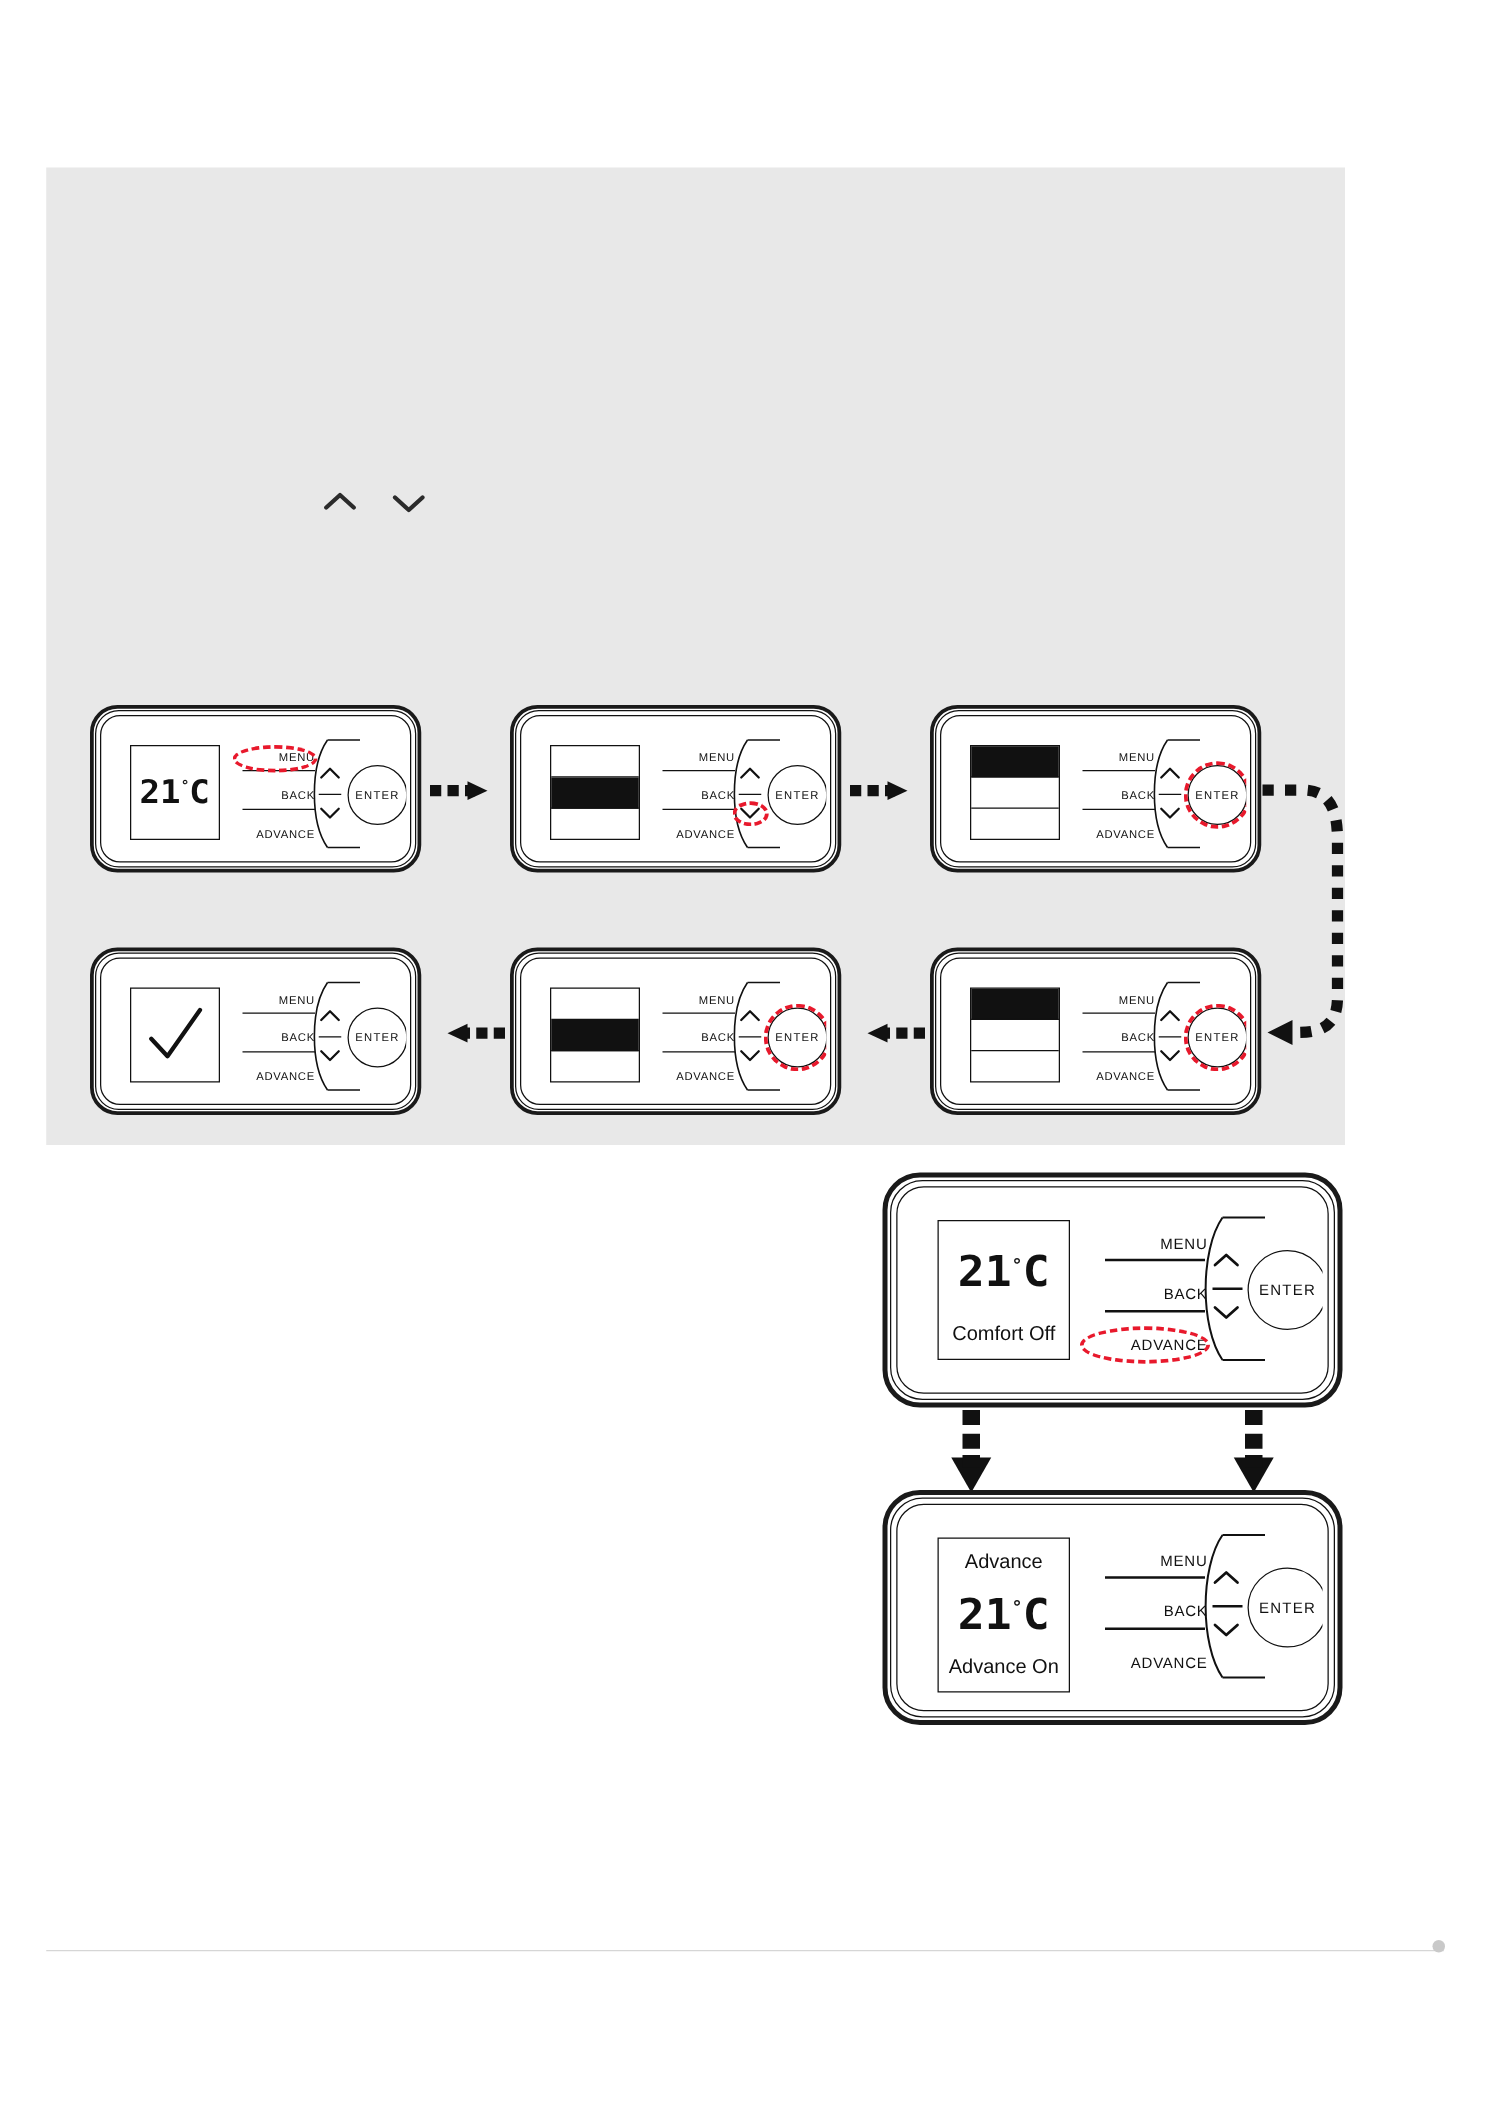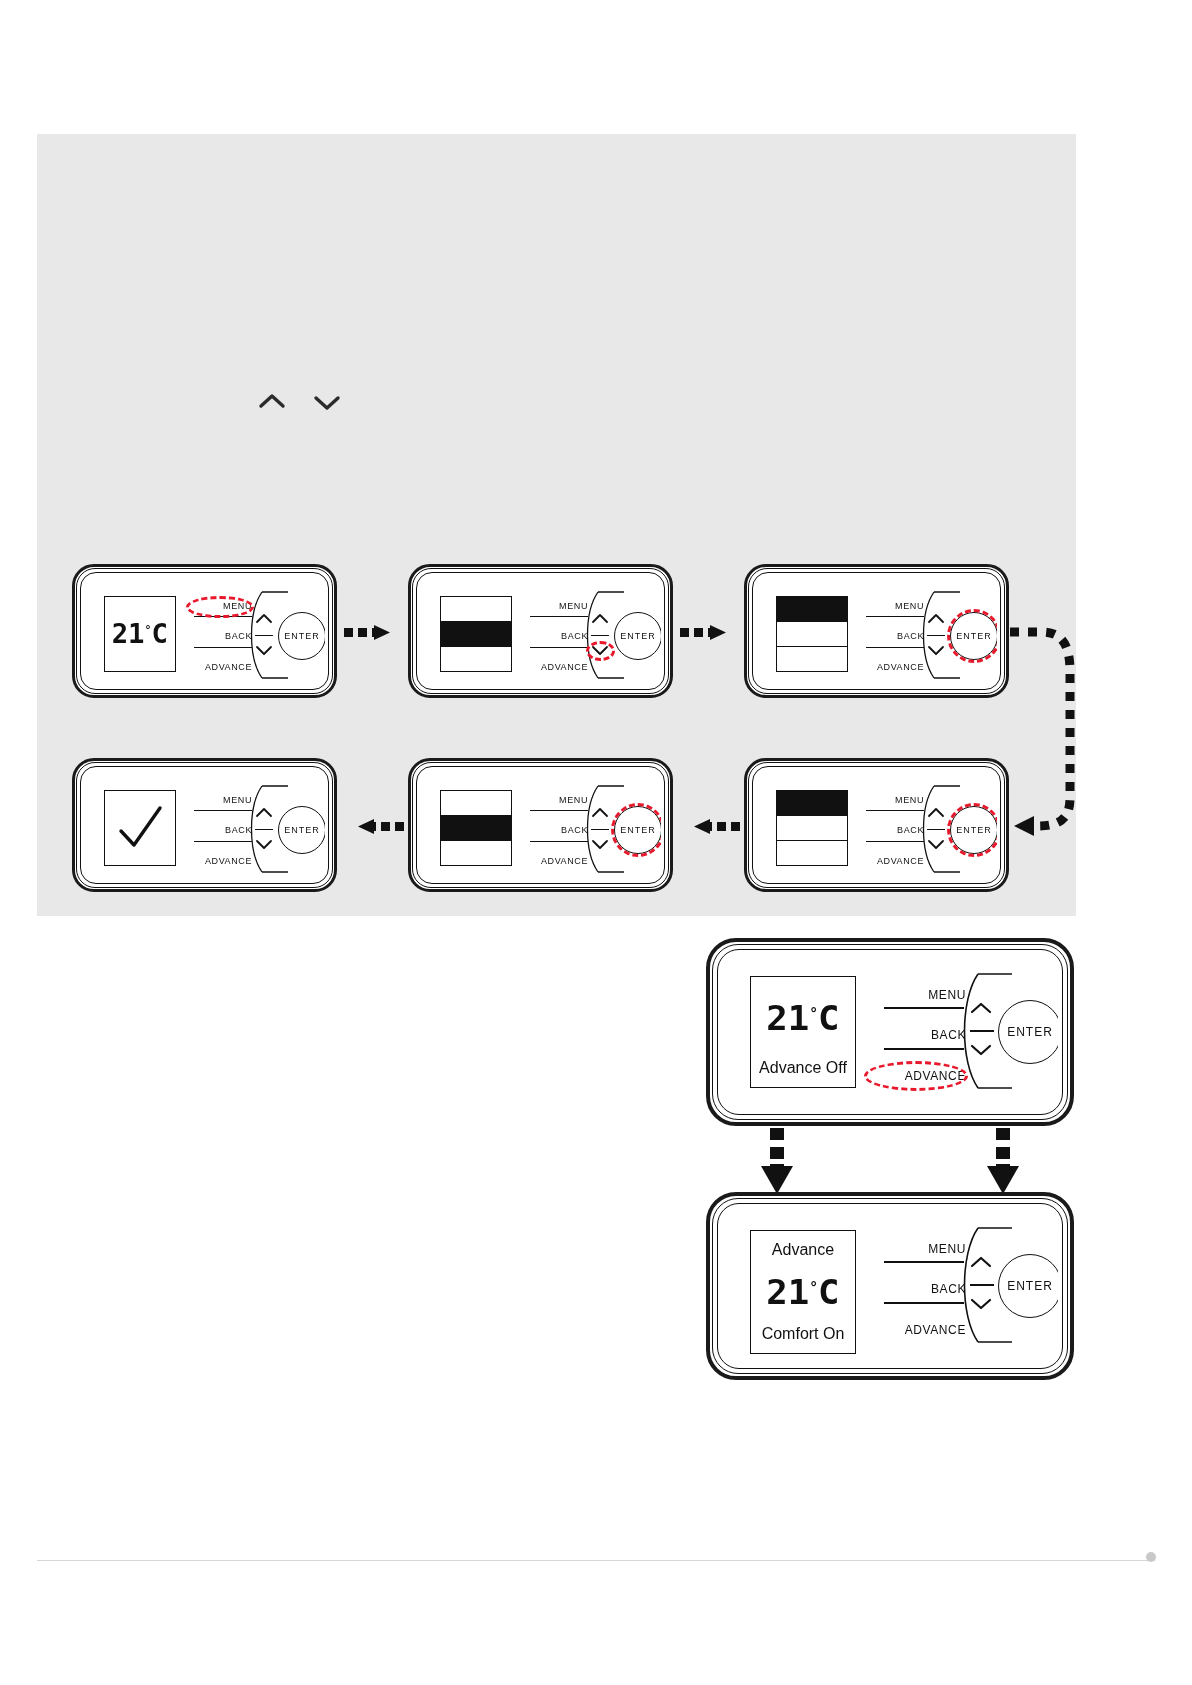--- a/index.html
+++ b/index.html
@@ -442,21 +442,21 @@
 
 <div class="device" style="left:706px;top:938px;width:368px;height:188px;">
   <div class="shell" style="border-radius:30px;border-width:4.5px;"></div>
   <div class="shell2" style="inset:6px;border-radius:26px;"></div>
   <div class="shell3" style="inset:11px;border-radius:22px;"></div>
   <div class="face" style="inset:16px;">
     <div class="lcd" style="left:28px;top:22px;width:106px;height:112px;justify-content:space-between;padding:14px 0 10px;">
       <div class="temp" style="font-size:34px;margin-top:10px;">
         <span>21</span><span style="font-size:14px;vertical-align:super;">°</span><span>C</span>
       </div>
-      <div class="lbl" style="font-size:16px;">Advance Off</div>
+      <div class="lbl" style="font-size:16px;">Comfort Off</div>
     </div>
     <div class="kp" style="left:158px;top:12px;width:190px;height:130px;">
       <div class="arc">
         <svg viewBox="0 0 190 130" preserveAspectRatio="none">
           <path d="M98 8 C 80 34, 80 96, 98 122" fill="none" stroke="#111" stroke-width="1.6"></path>
           <path d="M98 8 L 132 8" fill="none" stroke="#111" stroke-width="1.6"></path>
           <path d="M98 122 L 132 122" fill="none" stroke="#111" stroke-width="1.6"></path>
         </svg>
       </div>
       <div class="kline" style="left:4px;top:41px;width:80px;height:1.6px;"></div>
@@ -501,21 +501,21 @@
 <div class="device" style="left:706px;top:1192px;width:368px;height:188px;">
   <div class="shell" style="border-radius:30px;border-width:4.5px;"></div>
   <div class="shell2" style="inset:6px;border-radius:26px;"></div>
   <div class="shell3" style="inset:11px;border-radius:22px;"></div>
   <div class="face" style="inset:16px;">
     <div class="lcd" style="left:28px;top:22px;width:106px;height:124px;justify-content:space-between;padding:10px 0 10px;">
       <div class="lbl" style="font-size:16px;">Advance</div>
       <div class="temp" style="font-size:34px;">
         <span>21</span><span style="font-size:14px;vertical-align:super;">°</span><span>C</span>
       </div>
-      <div class="lbl" style="font-size:16px;">Comfort On</div>
+      <div class="lbl" style="font-size:16px;">Advance On</div>
     </div>
     <div class="kp" style="left:158px;top:12px;width:190px;height:130px;">
       <div class="arc">
         <svg viewBox="0 0 190 130" preserveAspectRatio="none">
           <path d="M98 8 C 80 34, 80 96, 98 122" fill="none" stroke="#111" stroke-width="1.6"></path>
           <path d="M98 8 L 132 8" fill="none" stroke="#111" stroke-width="1.6"></path>
           <path d="M98 122 L 132 122" fill="none" stroke="#111" stroke-width="1.6"></path>
         </svg>
       </div>
       <div class="kline" style="left:4px;top:41px;width:80px;height:1.6px;"></div>

